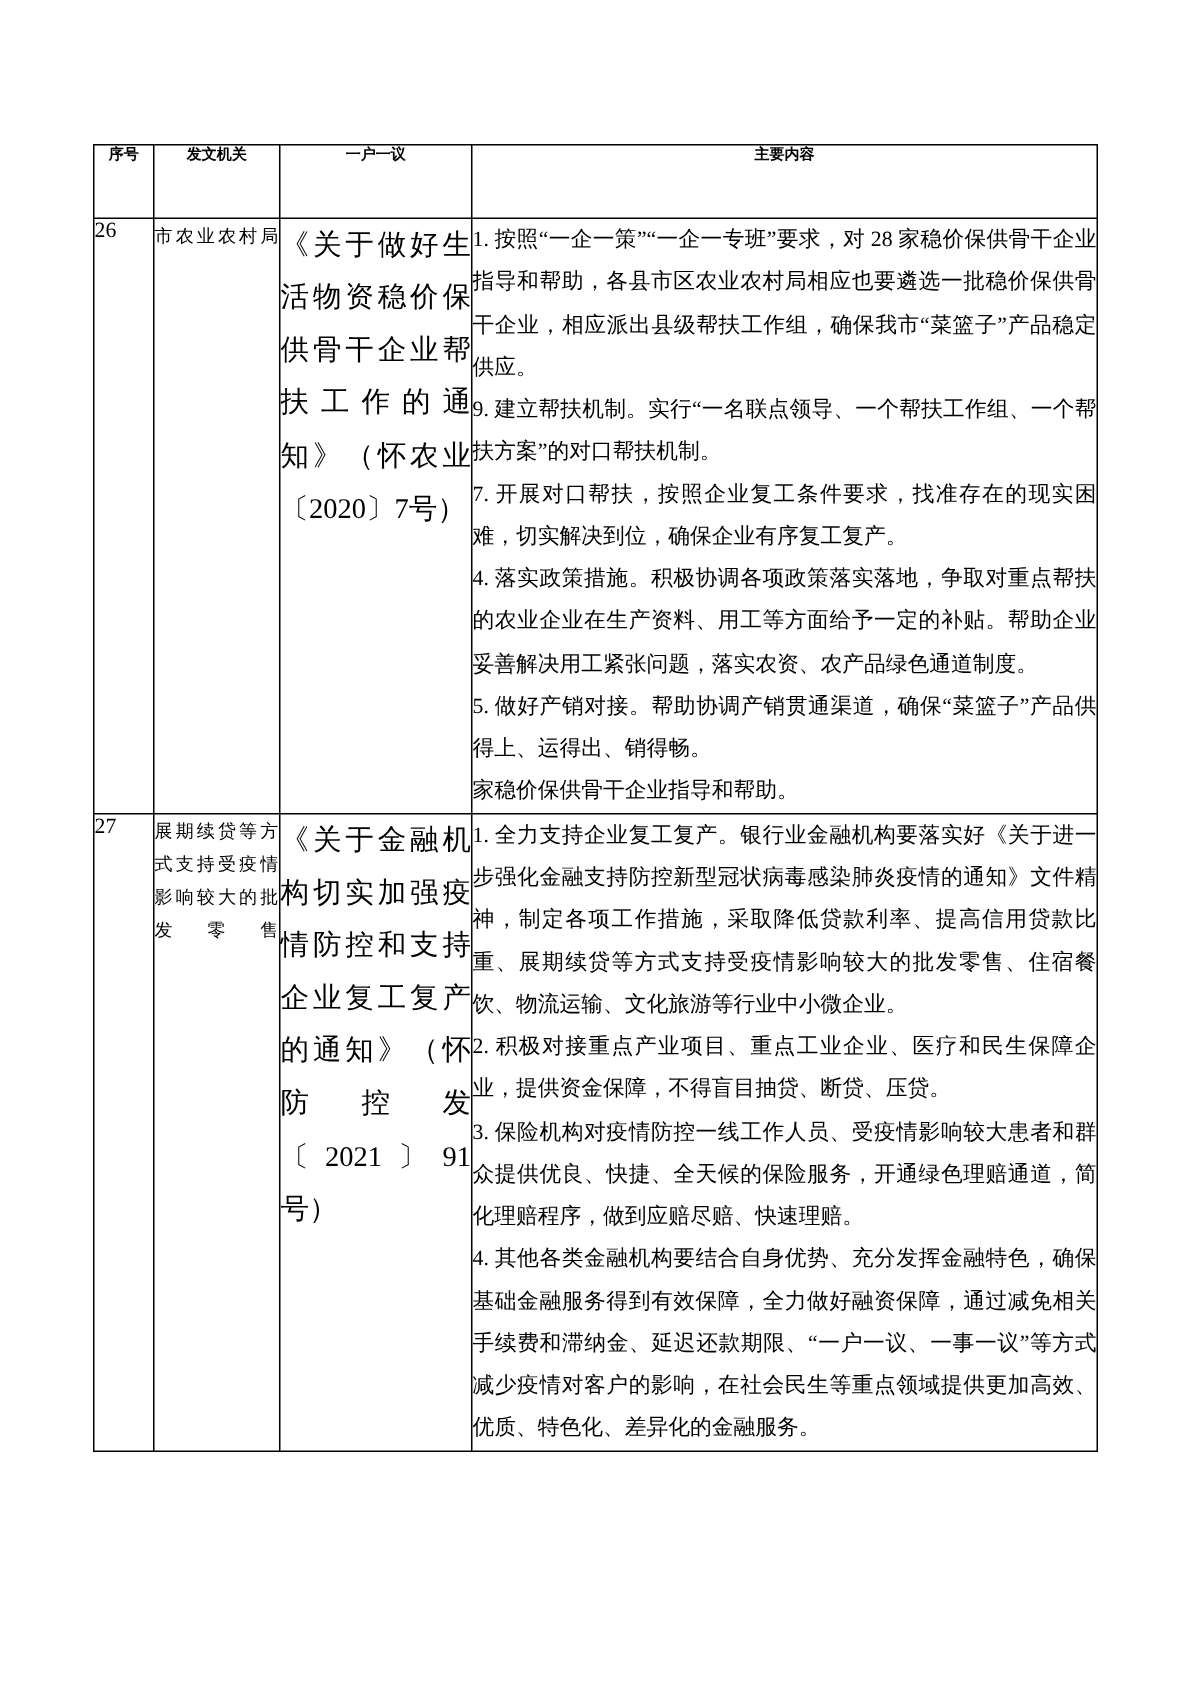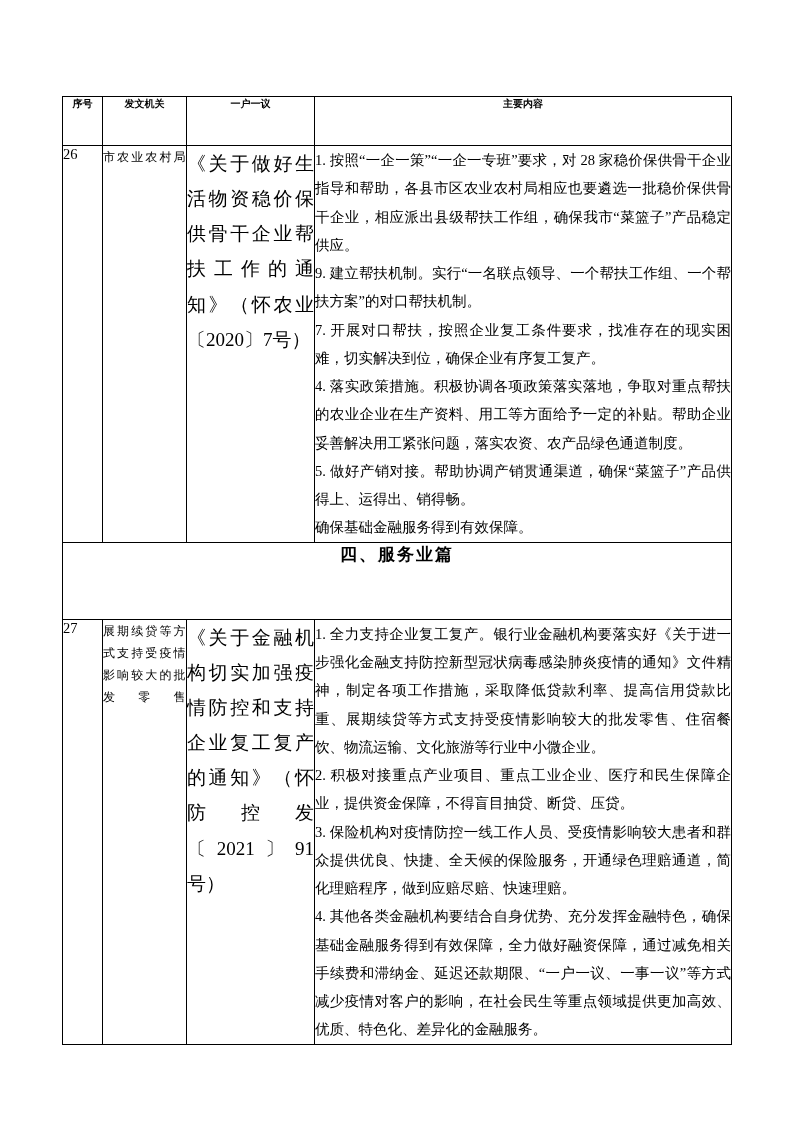--- a/index.html
+++ b/index.html
@@ -130,27 +130,24 @@
       <tr class="row-26">
         <td class="cell-seq">26</td>
         <td class="cell-org">市农业农村局</td>
         <td class="cell-file">《关于做好生活物资稳价保供骨干企业帮扶工作的通知》（怀农业〔2020〕7号）</td>
         <td class="cell-content">
           <p>1. 按照“一企一策”“一企一专班”要求，对 28 家稳价保供骨干企业指导和帮助，各县市区农业农村局相应也要遴选一批稳价保供骨干企业，相应派出县级帮扶工作组，确保我市“菜篮子”产品稳定供应。</p>
           <p>9. 建立帮扶机制。实行“一名联点领导、一个帮扶工作组、一个帮扶方案”的对口帮扶机制。</p>
           <p>7. 开展对口帮扶，按照企业复工条件要求，找准存在的现实困难，切实解决到位，确保企业有序复工复产。</p>
           <p>4. 落实政策措施。积极协调各项政策落实落地，争取对重点帮扶的农业企业在生产资料、用工等方面给予一定的补贴。帮助企业妥善解决用工紧张问题，落实农资、农产品绿色通道制度。</p>
           <p>5. 做好产销对接。帮助协调产销贯通渠道，确保“菜篮子”产品供得上、运得出、销得畅。</p>
-          <p>确保基础金融服务得到有效保障。</p>
+          <p>家稳价保供骨干企业指导和帮助。</p>
         </td>
       </tr>
 
-      <tr class="section-row">
-        <td colspan="4">四、服务业篇</td>
-      </tr>
 
       <tr class="row-27">
         <td class="cell-seq">27</td>
         <td class="cell-org">展期续贷等方式支持受疫情影响较大的批发零售</td>
         <td class="cell-file">《关于金融机构切实加强疫情防控和支持企业复工复产的通知》（怀防控发〔2021〕91号）</td>
         <td class="cell-content">
           <p>1. 全力支持企业复工复产。银行业金融机构要落实好《关于进一步强化金融支持防控新型冠状病毒感染肺炎疫情的通知》文件精神，制定各项工作措施，采取降低贷款利率、提高信用贷款比重、展期续贷等方式支持受疫情影响较大的批发零售、住宿餐饮、物流运输、文化旅游等行业中小微企业。</p>
           <p>2. 积极对接重点产业项目、重点工业企业、医疗和民生保障企业，提供资金保障，不得盲目抽贷、断贷、压贷。</p>
           <p>3. 保险机构对疫情防控一线工作人员、受疫情影响较大患者和群众提供优良、快捷、全天候的保险服务，开通绿色理赔通道，简化理赔程序，做到应赔尽赔、快速理赔。</p>
           <p>4. 其他各类金融机构要结合自身优势、充分发挥金融特色，确保基础金融服务得到有效保障，全力做好融资保障，通过减免相关手续费和滞纳金、延迟还款期限、“一户一议、一事一议”等方式减少疫情对客户的影响，在社会民生等重点领域提供更加高效、优质、特色化、差异化的金融服务。</p>

